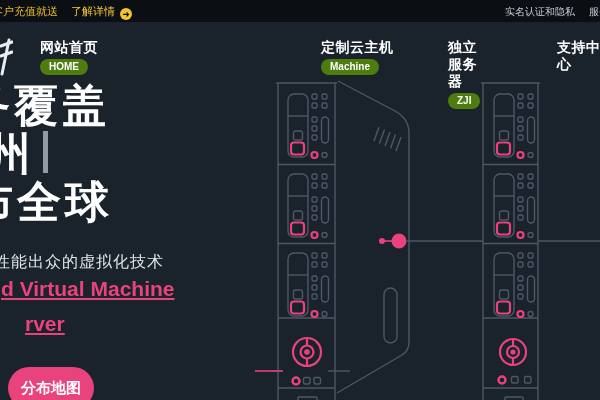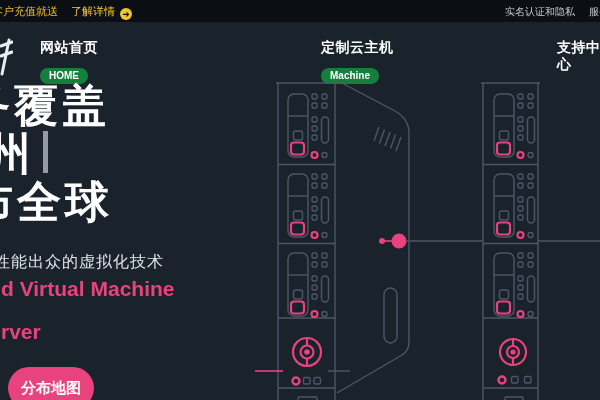--- a/index.html
+++ b/index.html
@@ -11,36 +11,36 @@
   #promo .link{margin-left:13px;font-weight:normal;color:#f6ca2d;cursor:pointer;}
   .arrow-circle{display:inline-block;width:12px;height:12px;margin-left:5px;border-radius:50%;
        background:#f0c42a;color:#0b0e12;font-size:9px;line-height:12px;text-align:center;
        vertical-align:-2px;font-weight:bold;}
   #topbar-right{position:absolute;left:505px;top:5px;white-space:nowrap;font-size:10px;color:#c9ced6;}
   #topbar-right span{margin-right:14px;cursor:pointer;}
   
   #nav{position:absolute;left:0;top:22px;width:487px;height:62px;}
   .nav-item{position:absolute;top:17px;color:#fff;}
   .nav-label{font-size:14px;font-weight:bold;letter-spacing:.5px;line-height:17px;}
-  .badge{display:inline-block;margin-top:12px;padding:2px 9px 3px;border-radius:9px;
-       background:#15803d;color:#fff;font-size:10px;font-weight:bold;line-height:11px;}
+  .badge{display:inline-block;margin-top:3px;padding:2px 9px 3px;border-radius:9px;
+       background:#4d7c0f;color:#fff;font-size:10px;font-weight:bold;line-height:11px;}
   #nav-item-home{left:40px;} #nav-item-kvm{left:155px;} #nav-item-cloud{left:321px;}
   #nav-item-dedicated{left:448px;} #nav-item-support{left:557px;width:46px;}
   #logo-frag{position:absolute;left:0;top:16px;}
   
   .hero-line{position:absolute;color:#fff;font-size:44px;font-weight:800;
        letter-spacing:4px;line-height:48px;white-space:nowrap;}
   #hero-line-1{left:-34px;top:82px;} #hero-line-2{left:-13px;top:130px;}
   #hero-line-3{left:-31px;top:178px;}
   .cursor-bar{display:inline-block;width:5px;height:42px;background:#939aa4;
        margin-left:8px;vertical-align:-4px;}
   #hero-subtitle{position:absolute;left:-6px;top:252px;font-size:16px;color:#e2e6ec;
        letter-spacing:1px;white-space:nowrap;}
-  .tagline{position:absolute;color:#e8437c;font-size:21px;font-weight:bold;white-space:nowrap;}
-  #tagline-1{left:1px;top:277px;} #tagline-2{left:1px;top:320px;}
+  .tagline{position:absolute;color:#e8437c;font-size:21px;font-weight:bold;white-space:nowrap;text-decoration:underline;}
+  #tagline-1{left:1px;top:277px;} #tagline-2{left:1px;top:312px;padding-left:24px;}
   #cta{position:absolute;left:8px;top:367px;width:86px;height:42px;border:none;
        border-radius:21px;background:#e8437c;color:#fff;font-size:15px;font-weight:bold;
        font-family:inherit;cursor:pointer;}
   
   #illustration{position:absolute;left:250px;top:60px;}
 </style>
 </head>
 <body>
 
 <div id="topbar">
@@ -61,20 +61,24 @@
     </g>
   </svg>
 
   <div class="nav-item" id="nav-item-home">
     <div class="nav-label">网站首页</div>
     <span class="badge">HOME</span>
   </div>
   <div class="nav-item" id="nav-item-cloud">
     <div class="nav-label">定制云主机</div>
     <span class="badge">Machine</span>
+  </div>
+  <div class="nav-item" id="nav-item-dedicated">
+    <div class="nav-label">独立服务器</div>
+    <span class="badge">ZJI</span>
   </div>
   <div class="nav-item" id="nav-item-support">
     <div class="nav-label">支持中心</div>
   </div>
 </div>
 
 <div class="hero-line" id="hero-line-1">
   <span>务覆盖</span>
 </div>
 <div class="hero-line" id="hero-line-2">

